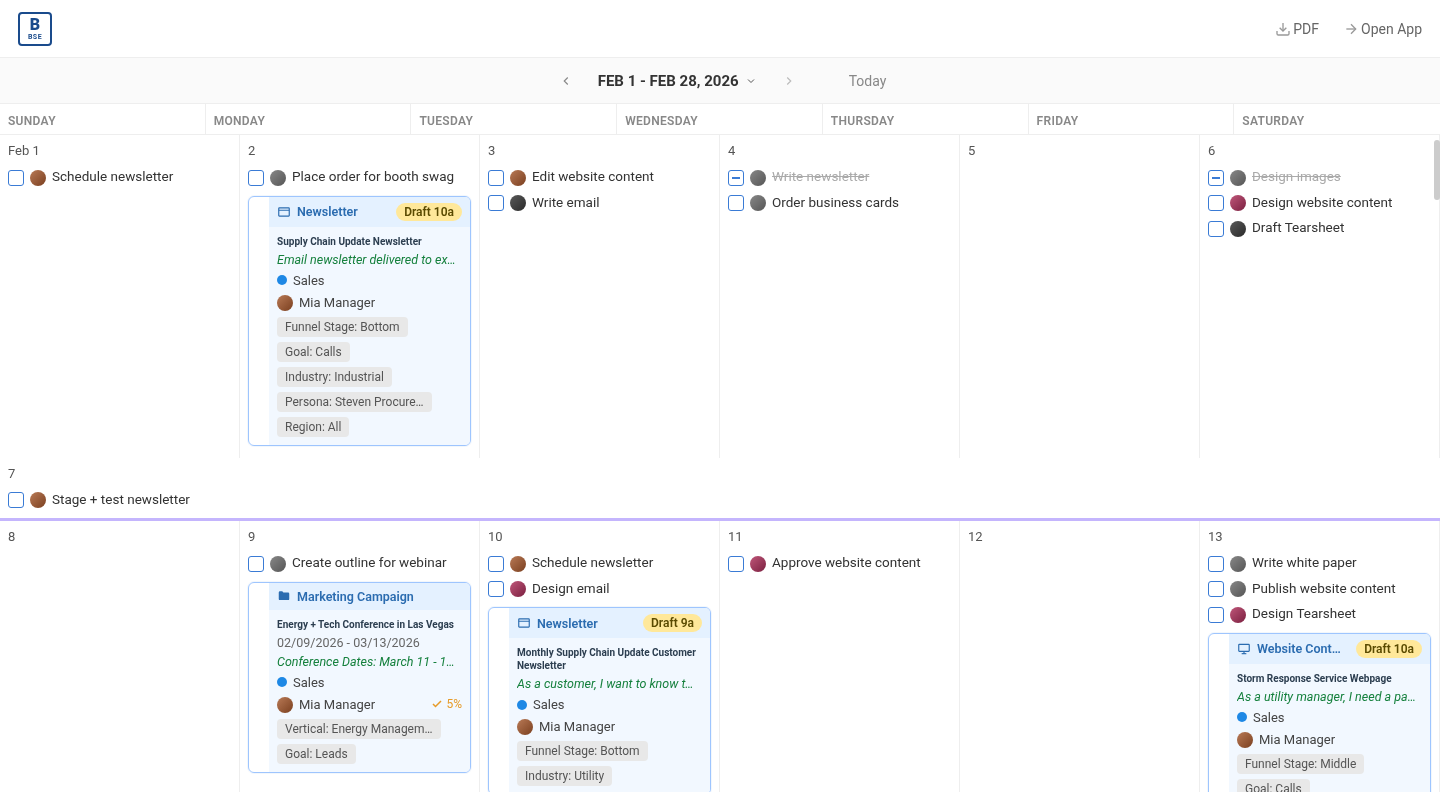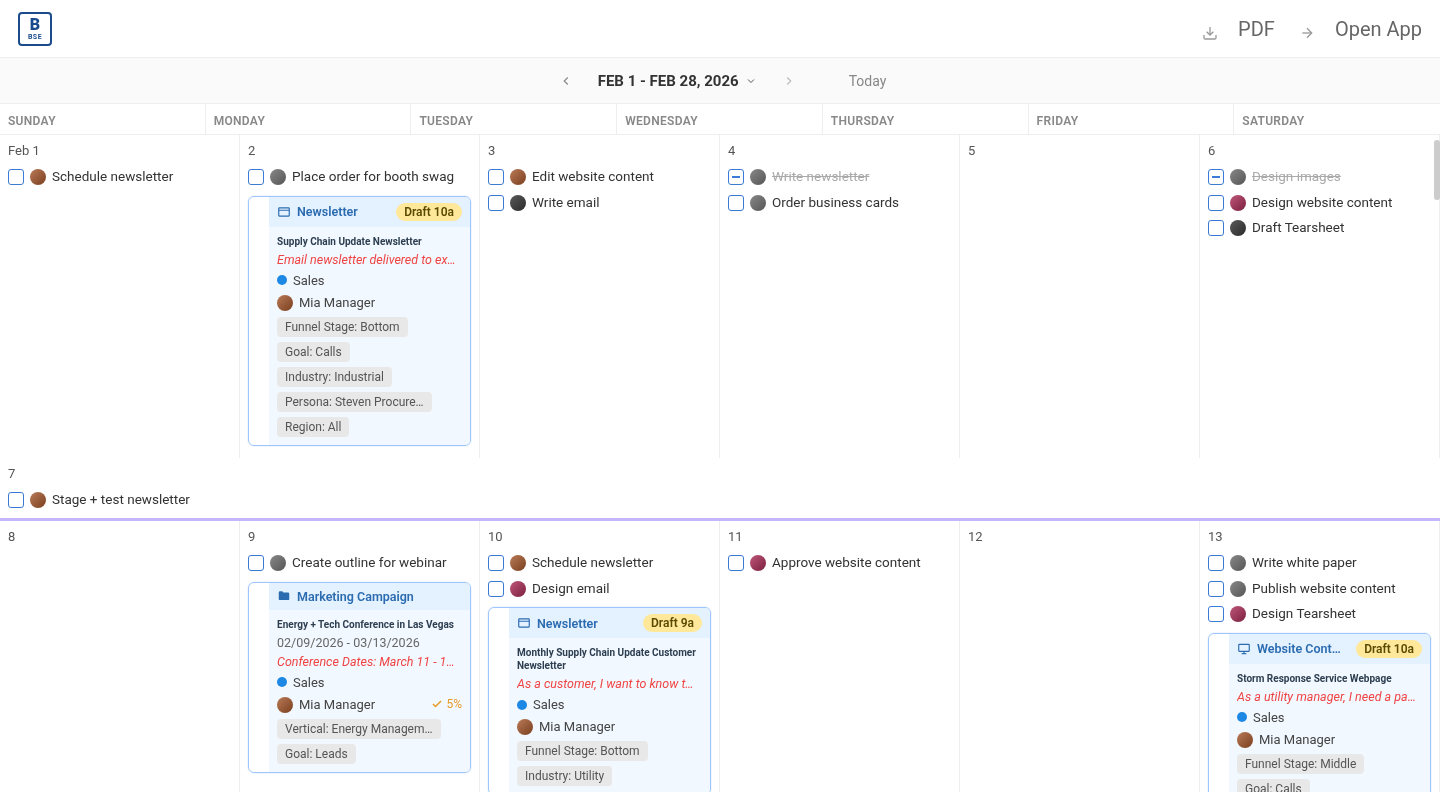--- a/index.html
+++ b/index.html
@@ -2,56 +2,56 @@
 <html><head>
 <meta charset="utf-8">
 <style>
   * { box-sizing: border-box; margin: 0; padding: 0; font-family: -apple-system, BlinkMacSystemFont, "Segoe UI", Roboto, Helvetica, Arial, sans-serif; }
   html, body { width: 1440px; height: 793px; overflow: hidden; background: #fff; color: #333; }
   .topbar { height: 58px; display: flex; align-items: center; justify-content: space-between; padding: 0 18px; border-bottom: 1px solid #eee; }
   .logo { width: 34px; height: 34px; border: 2px solid #1a4b8c; border-radius: 4px; display: flex; flex-direction: column; align-items: center; justify-content: center; }
   .logo .b { font-weight: 900; font-size: 16px; color: #1a4b8c; line-height: 1; }
   .logo .bse { font-size: 7px; font-weight: 700; color: #1a4b8c; letter-spacing: 0.5px; text-align: center; }
   .top-actions { display: flex; align-items: center; gap: 24px; }
-  .top-btn { display: flex; align-items: flex-end; gap: 20px; color: #666; font-size: 20px; cursor: pointer; }
+  .top-btn { display: flex; align-items: flex-start; gap: 2px; color: #666; font-size: 14px; cursor: pointer; }
   .top-btn svg { stroke: #999; }
   .datebar { height: 46px; background: #fafafa; border-bottom: 1px solid #eee; display: flex; align-items: center; justify-content: center; gap: 20px; padding: 0 24px; }
   .nav-arrow { width: 24px; height: 24px; display: flex; align-items: center; justify-content: center; cursor: pointer; }
   .date-range { font-weight: 700; font-size: 15px; color: #333; display: flex; align-items: center; gap: 6px; cursor: pointer; }
   .today-btn { color: #888; font-size: 14px; cursor: pointer; margin-left: 28px; }
   .day-headers { display: grid; grid-template-columns: repeat(7, 1fr); border-bottom: 1px solid #eee; }
   .day-header { padding: 10px 8px 6px; font-size: 12px; font-weight: 600; color: #888; letter-spacing: 0.3px; border-right: 1px solid #eee; text-transform: uppercase; }
   .day-header:last-child { border-right: none; }
   .calendar-body { height: calc(793px - 58px - 46px - 32px); overflow-y: auto; }
   .week { display: grid; grid-template-columns: repeat(6, 1fr); border-bottom: 3px solid #c4b5fd; min-height: 200px; }
   .day { border-right: 1px solid #eee; padding: 6px; }
   .day:last-child { border-right: none; }
   .day-num { font-size: 13px; color: #555; padding: 2px 2px 6px; }
-  .task { display: flex; align-items: center; gap: 6px; padding: 4px 2px; font-size: 13.5px; color: #333; line-height: 1.3; }
+  .task { display: flex; align-items: flex-end; gap: 6px; padding: 4px 2px; font-size: 13.5px; color: #333; line-height: 1.3; }
   .task.done .task-text { text-decoration: line-through; color: #aaa; }
   .task.done .chk { }
   .chk { flex: 0 0 16px; width: 16px; height: 16px; border: 1.5px solid #3a7bd5; border-radius: 3px; background: #fff; cursor: pointer; margin-top: 1px; display:flex; align-items:center; justify-content:center;}
   .chk.done::after { content:""; width:8px; height:2px; background:#3a7bd5; }
   .avatar { flex: 0 0 16px; width: 16px; height: 16px; border-radius: 50%; background: #777; display: inline-block; margin-top: 1px; }
   .avatar.a1 { background: linear-gradient(135deg,#b97a56,#7a3f1f); }
   .avatar.a2 { background: linear-gradient(135deg,#5a5a5a,#2a2a2a); }
   .avatar.a3 { background: linear-gradient(135deg,#c0577a,#7a1f3f); }
   .avatar.a4 { background: linear-gradient(135deg,#888,#555); }
   .task-text { flex: 1; word-break: break-word; }
   .card { border: 1px solid #aac; border-radius: 6px; margin: 6px 2px; overflow: hidden; font-size: 13px; padding-left: 20px; }
   .card.blue { border-color: #9ec5fe; box-shadow: 0 0 0 1px rgba(0,90,200,0.05); }
   .card-head { background: #e4f1ff; padding: 6px 8px; display: flex; align-items: center; justify-content: space-between; gap: 6px; }
   .card-head .left { display: flex; align-items: center; gap: 6px; color: #2b6cb0; font-weight: 600; font-size: 12.5px; }
   .card-head .left svg { flex:0 0 auto; }
   .card-head .left span { white-space: nowrap; overflow:hidden; text-overflow:ellipsis; max-width:120px;}
   .pill { background: #ffe89a; color: #5a4a00; font-size: 12px; font-weight: 600; padding: 2px 8px; border-radius: 10px; white-space: nowrap; }
   .card-body { background: #f2f8ff; padding: 8px; }
   .card-title { font-weight: 700; color: #2c3e50; font-size: 10px; line-height: 1.3; margin-bottom: 4px; }
   .card-sub { color: #666; font-size: 12.5px; margin-bottom: 4px; white-space: nowrap; overflow: hidden; text-overflow: ellipsis; }
-  .card-desc { color: #ef4444; font-style: italic; font-size: 12.5px; margin-bottom: 6px; white-space: nowrap; overflow: hidden; text-overflow: ellipsis; }
+  .card-desc { color: #15803d; font-style: italic; font-size: 12.5px; margin-bottom: 6px; white-space: nowrap; overflow: hidden; text-overflow: ellipsis; }
   .dot-row { display: flex; align-items: center; gap: 6px; font-size: 13px; color: #444; margin-bottom: 6px; }
   .dot { width: 10px; height: 10px; border-radius: 50%; background: #1e88e5; }
   .owner-row { display: flex; align-items: center; gap: 6px; font-size: 13px; color: #444; margin-bottom: 6px; }
   .owner-row .pct { margin-left: auto; color: #e69b29; font-size: 12px; display:flex; align-items:center; gap:3px;}
   .tags { display: flex; flex-wrap: wrap; gap: 5px; }
   .tag { background: #e8e8e8; color: #555; font-size: 12px; padding: 3px 8px; border-radius: 4px; white-space: nowrap; max-width: 100%; overflow: hidden; text-overflow: ellipsis; }
   .scroll-stub { position: fixed; right: 0; top: 140px; width: 6px; height: 60px; background: #ccc; border-radius: 3px; }
 </style>
 </head>
 <body>

